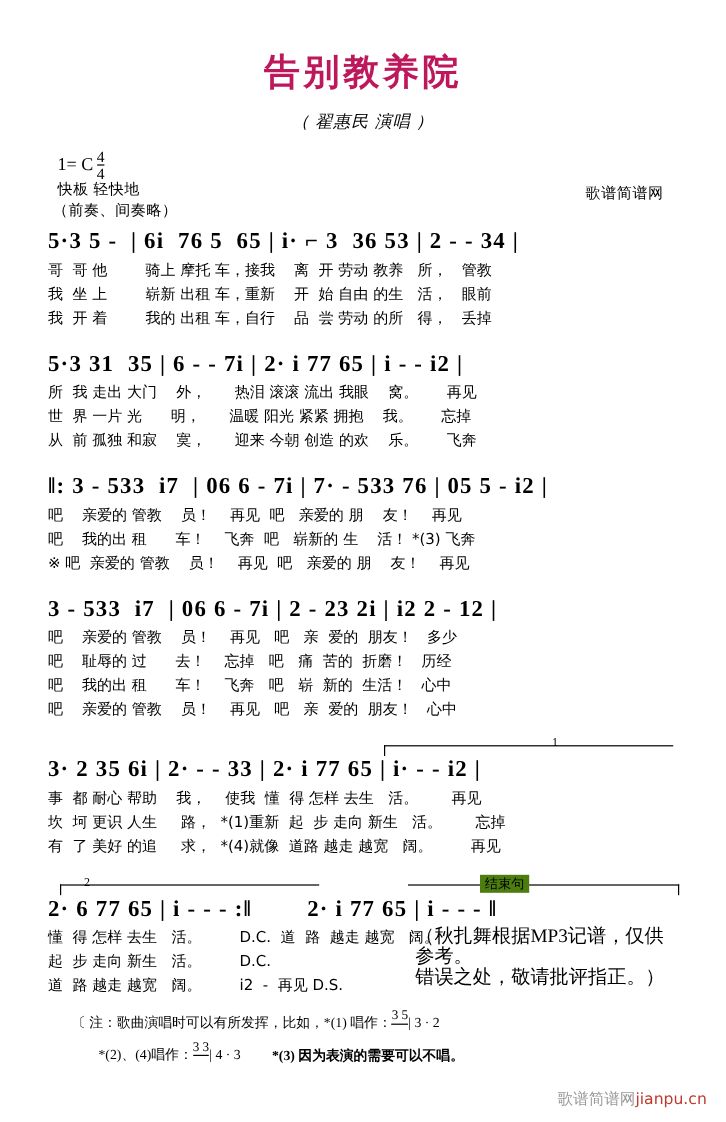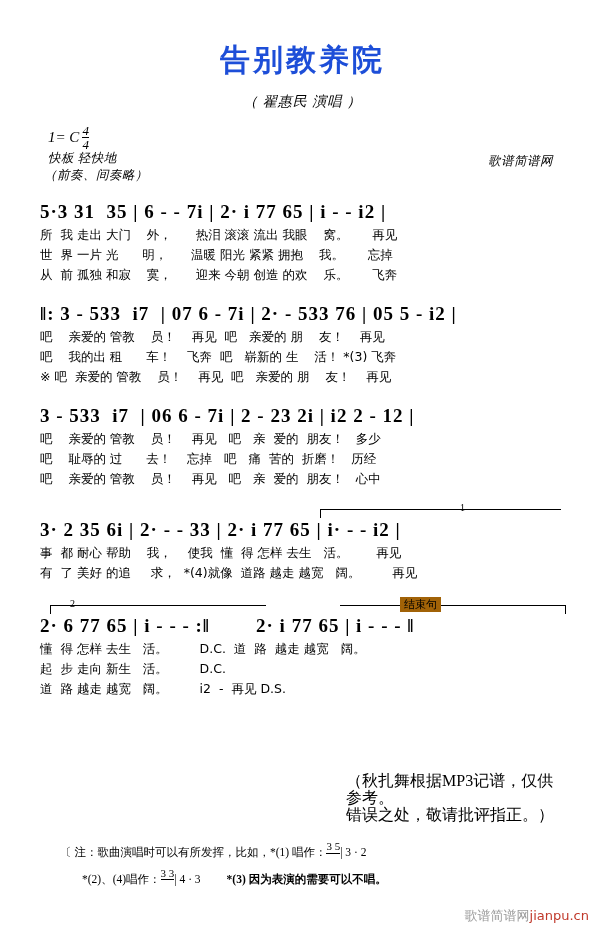--- a/index.html
+++ b/index.html
@@ -19,38 +19,37 @@
     width: 605px;
     height: 935px;
     position: relative;
   }
   
   .title {
     text-align: center;
     font-family: "DejaVu Sans", sans-serif;
     font-weight: bold;
     font-size: 30px;
-    color: #1d4ed8;
+    color: #be185d;
     letter-spacing: 3px;
     padding-top: 40px;
   }
   .singer {
     text-align: center;
     font-size: 14px;
     color: #000;
     margin-top: 12px;
     letter-spacing: 1px;
     font-style: italic;
   }
   
   .meta {
     position: relative;
     margin-top: 14px;
     height: 58px;
-    font-style: italic;
   }
   .keysig {
     position: absolute;
     left: 48px;
     top: 0px;
     font-size: 15px;
     font-family: "Liberation Serif", serif;
   }
   .timesig {
     display: inline-block;
@@ -156,63 +155,71 @@
 
   <div class="meta">
     <div class="keysig">
       <span>1= C</span><span class="timesig"><span class="num">4</span><span class="den">4</span></span>
     </div>
     <div class="tempo">快板 轻快地</div>
     <div class="tempo2">（前奏、间奏略）</div>
     <div class="author">歌谱简谱网</div>
   </div>
 
+  <div class="system">
+    <div class="notes">5·3 5 -  | 6i  76 5  65 | i· ⌐ 3  36 53 | 2 - - 34 |</div>
+    <div class="lyricline">哥  哥 他        骑上 摩托 车，接我    离  开 劳动 教养   所，   管教</div>
+    <div class="lyricline">我  坐 上        崭新 出租 车，重新    开  始 自由 的生   活，   眼前</div>
+    <div class="lyricline">我  开 着        我的 出租 车，自行    品  尝 劳动 的所   得，   丢掉</div>
+  </div>
   <div class="sys-gap"></div>
 
   <div class="system">
     <div class="notes">5·3 31  35 | 6 - - 7i | 2· i 77 65 | i - - i2 |</div>
     <div class="lyricline">所  我 走出 大门    外，      热泪 滚滚 流出 我眼    窝。      再见</div>
     <div class="lyricline">世  界 一片 光      明，      温暖 阳光 紧紧 拥抱    我。      忘掉</div>
     <div class="lyricline">从  前 孤独 和寂    寞，      迎来 今朝 创造 的欢    乐。      飞奔</div>
   </div>
   <div class="sys-gap"></div>
 
   <div class="system">
-    <div class="notes">‖: 3 - 533  i7  | 07 6 - 7i | 2· - 533 76 | 05 5 - i2 |</div>
+    <div class="notes">‖: 3 - 533  i7  | 06 6 - 7i | 7· - 533 76 | 05 5 - i2 |</div>
     <div class="lyricline">吧    亲爱的 管教    员！    再见  吧   亲爱的 朋    友！    再见</div>
     <div class="lyricline">吧    我的出 租      车！    飞奔  吧   崭新的 生    活！ *(3) 飞奔</div>
     <div class="lyricline">※ 吧  亲爱的 管教    员！    再见  吧   亲爱的 朋    友！    再见</div>
   </div>
   <div class="sys-gap"></div>
 
   <div class="system">
     <div class="notes">3 - 533  i7  | 06 6 - 7i | 2 - 23 2i | i2 2 - 12 |</div>
     <div class="lyricline">吧    亲爱的 管教    员！    再见   吧   亲  爱的  朋友！   多少</div>
     <div class="lyricline">吧    耻辱的 过      去！    忘掉   吧   痛  苦的  折磨！   历经</div>
+    <div class="lyricline">吧    我的出 租      车！    飞奔   吧   崭  新的  生活！   心中</div>
     <div class="lyricline">吧    亲爱的 管教    员！    再见   吧   亲  爱的  朋友！   心中</div>
   </div>
   <div class="sys-gap"></div>
 
   <div class="system">
     <div style="position:relative;height:12px;">
       <div style="position:absolute;left:280px;top:4px;width:240px;border-top:1px solid #000;border-left:1px solid #000;height:8px;"></div>
       <span style="position:absolute;left:420px;top:-3px;font-size:10px;">1</span>
     </div>
     <div class="notes">3· 2 35 6i | 2· - - 33 | 2· i 77 65 | i· - - i2 |</div>
     <div class="lyricline">事  都 耐心 帮助    我，    使我  懂  得 怎样 去生   活。       再见</div>
+    <div class="lyricline">坎  坷 更识 人生     路，  *(1)重新  起  步 走向 新生   活。       忘掉</div>
     <div class="lyricline">有  了 美好 的追     求，  *(4)就像  道路 越走 越宽   阔。        再见</div>
   </div>
   <div class="sys-gap"></div>
 
   <div class="system">
     <div style="position:relative;height:14px;">
       <div style="position:absolute;left:10px;top:6px;width:215px;border-top:1px solid #000;border-left:1px solid #000;height:8px;"></div>
       <span style="position:absolute;left:30px;top:-1px;font-size:10px;">2</span>
       <div style="position:absolute;left:300px;top:6px;width:225px;border-top:1px solid #000;border-right:1px solid #000;height:8px;"></div>
-      <span style="position:absolute;left:360px;top:-2px;font-size:11px;background:#a16207;padding:0 4px;">结束句</span>
+      <span style="position:absolute;left:360px;top:-2px;font-size:11px;background:#4d7c0f;padding:0 4px;">结束句</span>
     </div>
     <div class="notes">2· 6 77 65 | i - - - :‖        2· i 77 65 | i - - - ‖</div>
     <div class="lyricline">懂  得 怎样 去生   活。        D.C.  道  路  越走 越宽   阔。</div>
     <div class="lyricline">起  步 走向 新生   活。        D.C.</div>
     <div class="lyricline">道  路 越走 越宽   阔。        i2  -  再见 D.S.</div>
   </div>
 
   <div class="notebox">
     <div>（秋扎舞根据MP3记谱，仅供参考。</div>
     <div>错误之处，敬请批评指正。）</div>

